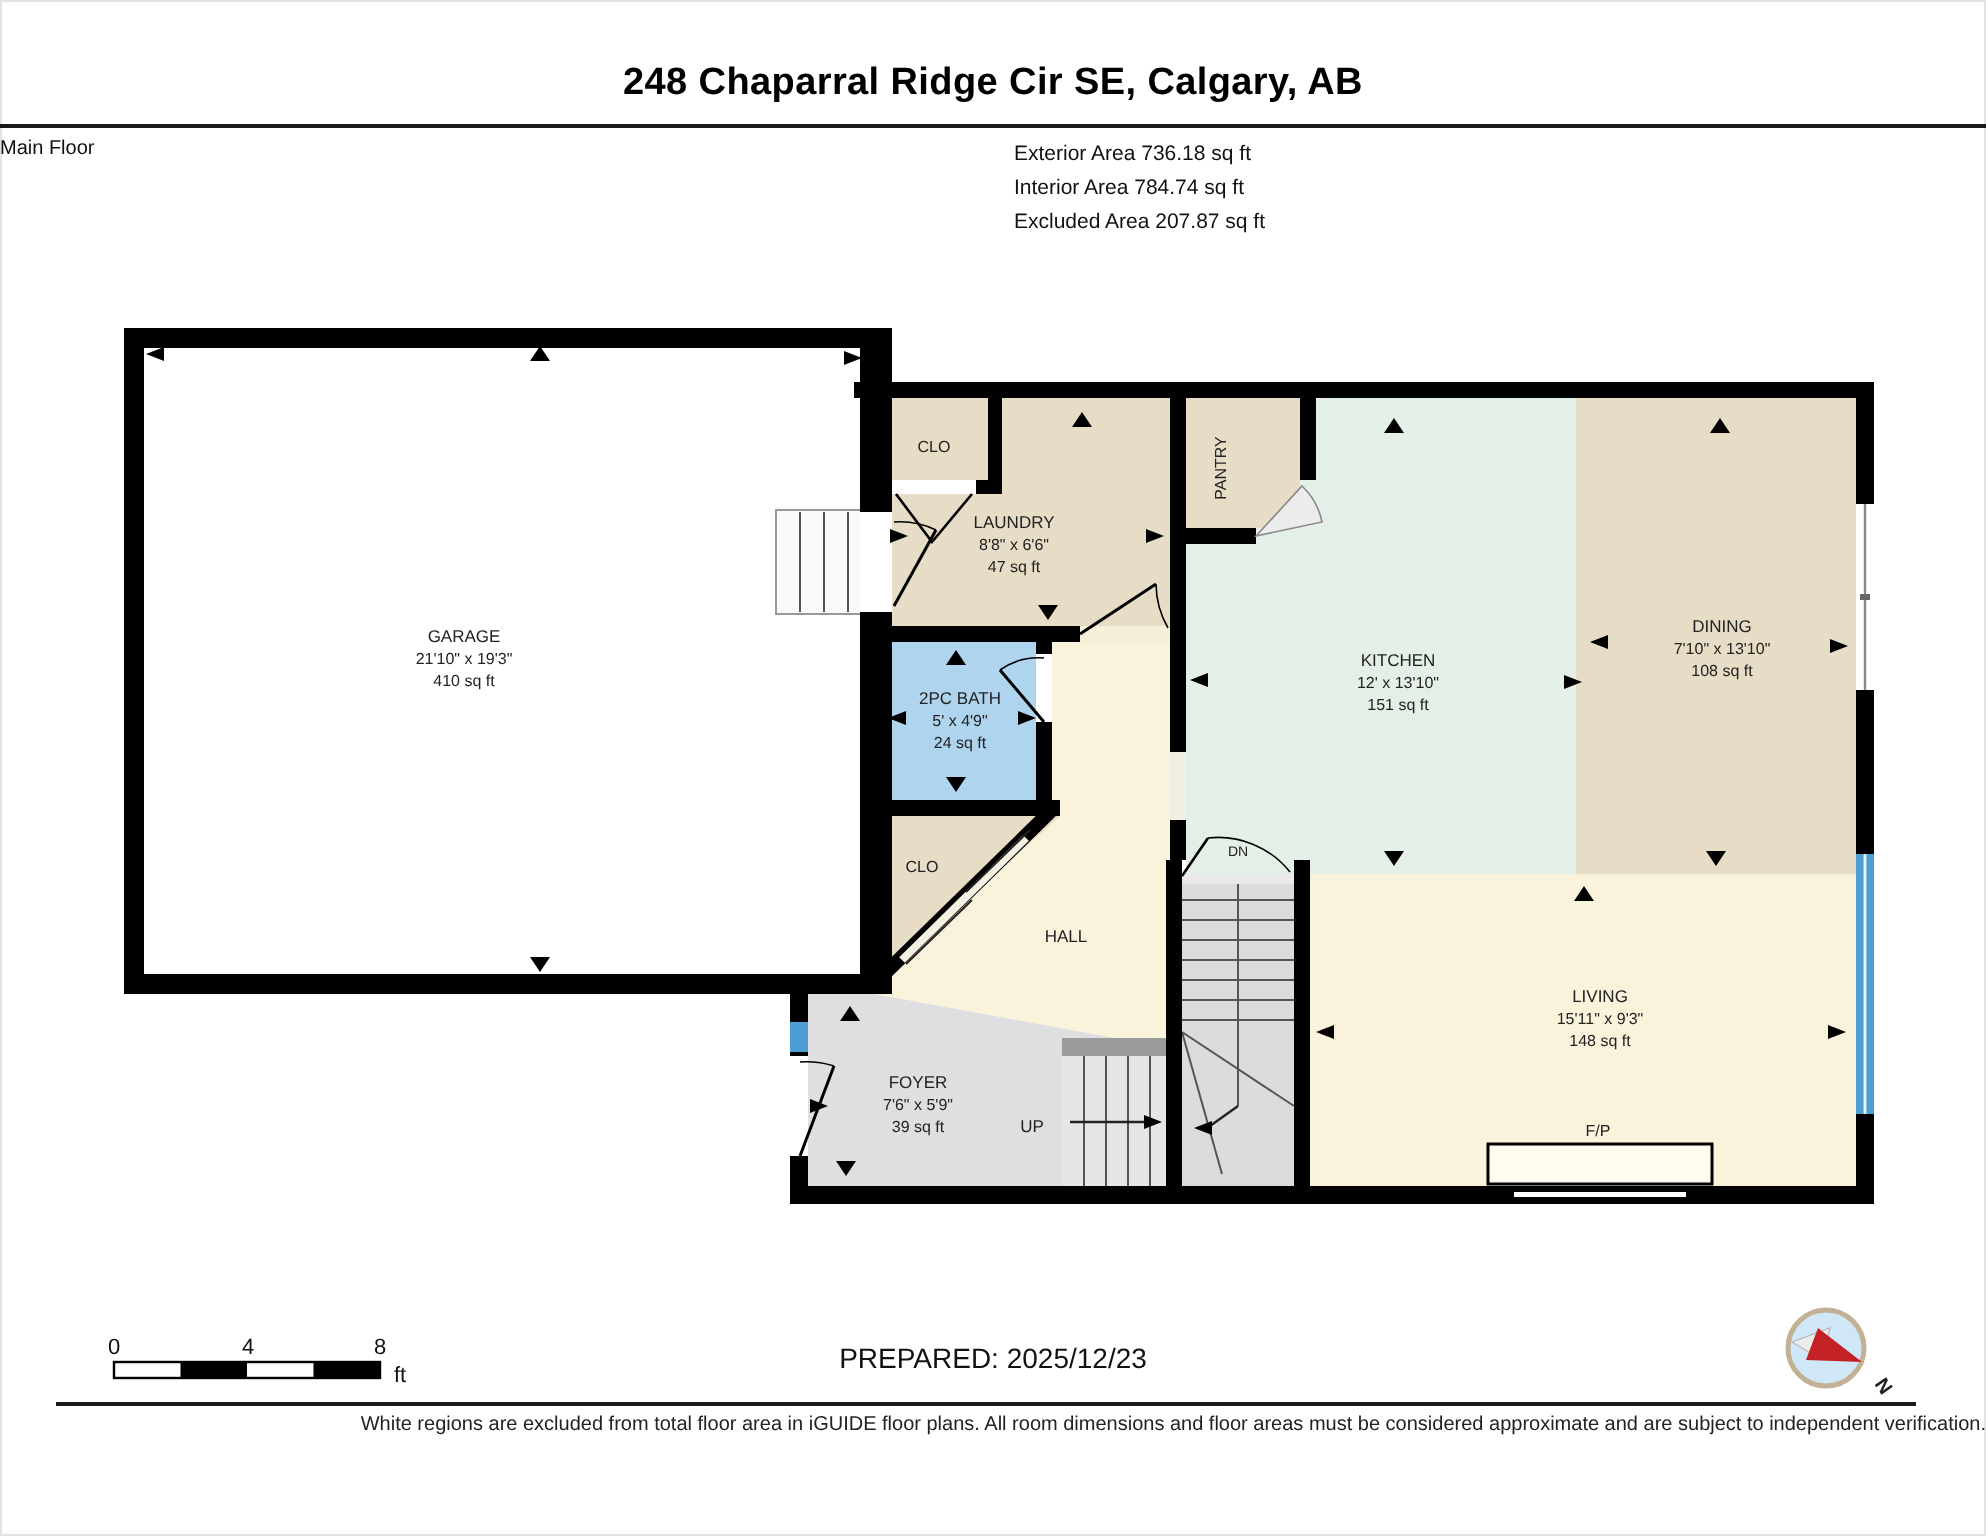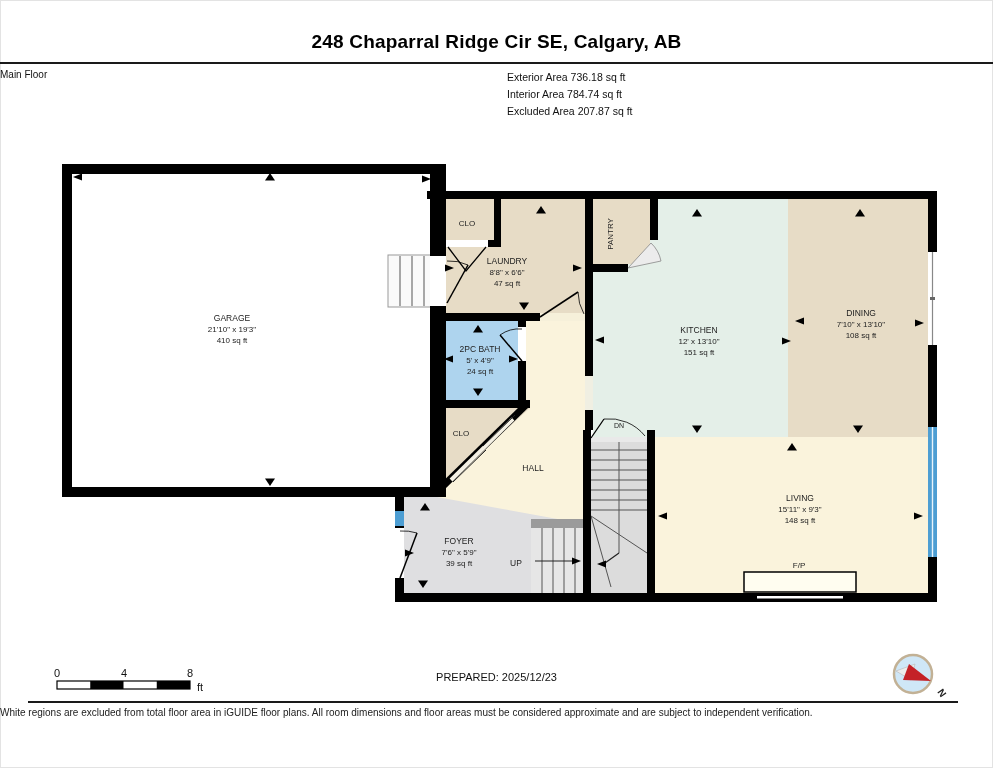--- a/index.html
+++ b/index.html
@@ -6,22 +6,22 @@
   .page{position:relative;width:993px;height:768px;background:#fff;
         font-family:"Liberation Sans",sans-serif;overflow:hidden;
         box-shadow:inset 0 0 0 1px #e3e3e3;}
   .title{position:absolute;top:31px;left:0;right:0;text-align:center;
          font-size:19px;font-weight:bold;color:#000;letter-spacing:.2px;}
   .floor-label{position:absolute;top:69px;left:0;width:497px;text-align:left;
          font-size:10px;font-weight:normal;color:#111;}
   .areas{position:absolute;top:69px;left:507px;font-size:10.5px;
          line-height:17px;color:#111;}
   .prepared{position:absolute;top:671px;left:0;right:0;text-align:center;
-         font-size:11px;color:#111;}
-  .disclaimer{position:absolute;top:707px;left:0;right:0;text-align:left;
+         font-size:14px;color:#111;}
+  .disclaimer{position:absolute;top:707px;left:0;right:0;text-align:right;
          font-size:10px;color:#222;}
   svg.plan{position:absolute;left:0;top:0;}
   svg text{font-family:"Liberation Sans",sans-serif;}
 </style>
 </head>
 <body>
 
 <div class="page">
 
   <div class="title">248 Chaparral Ridge Cir SE, Calgary, AB</div>

